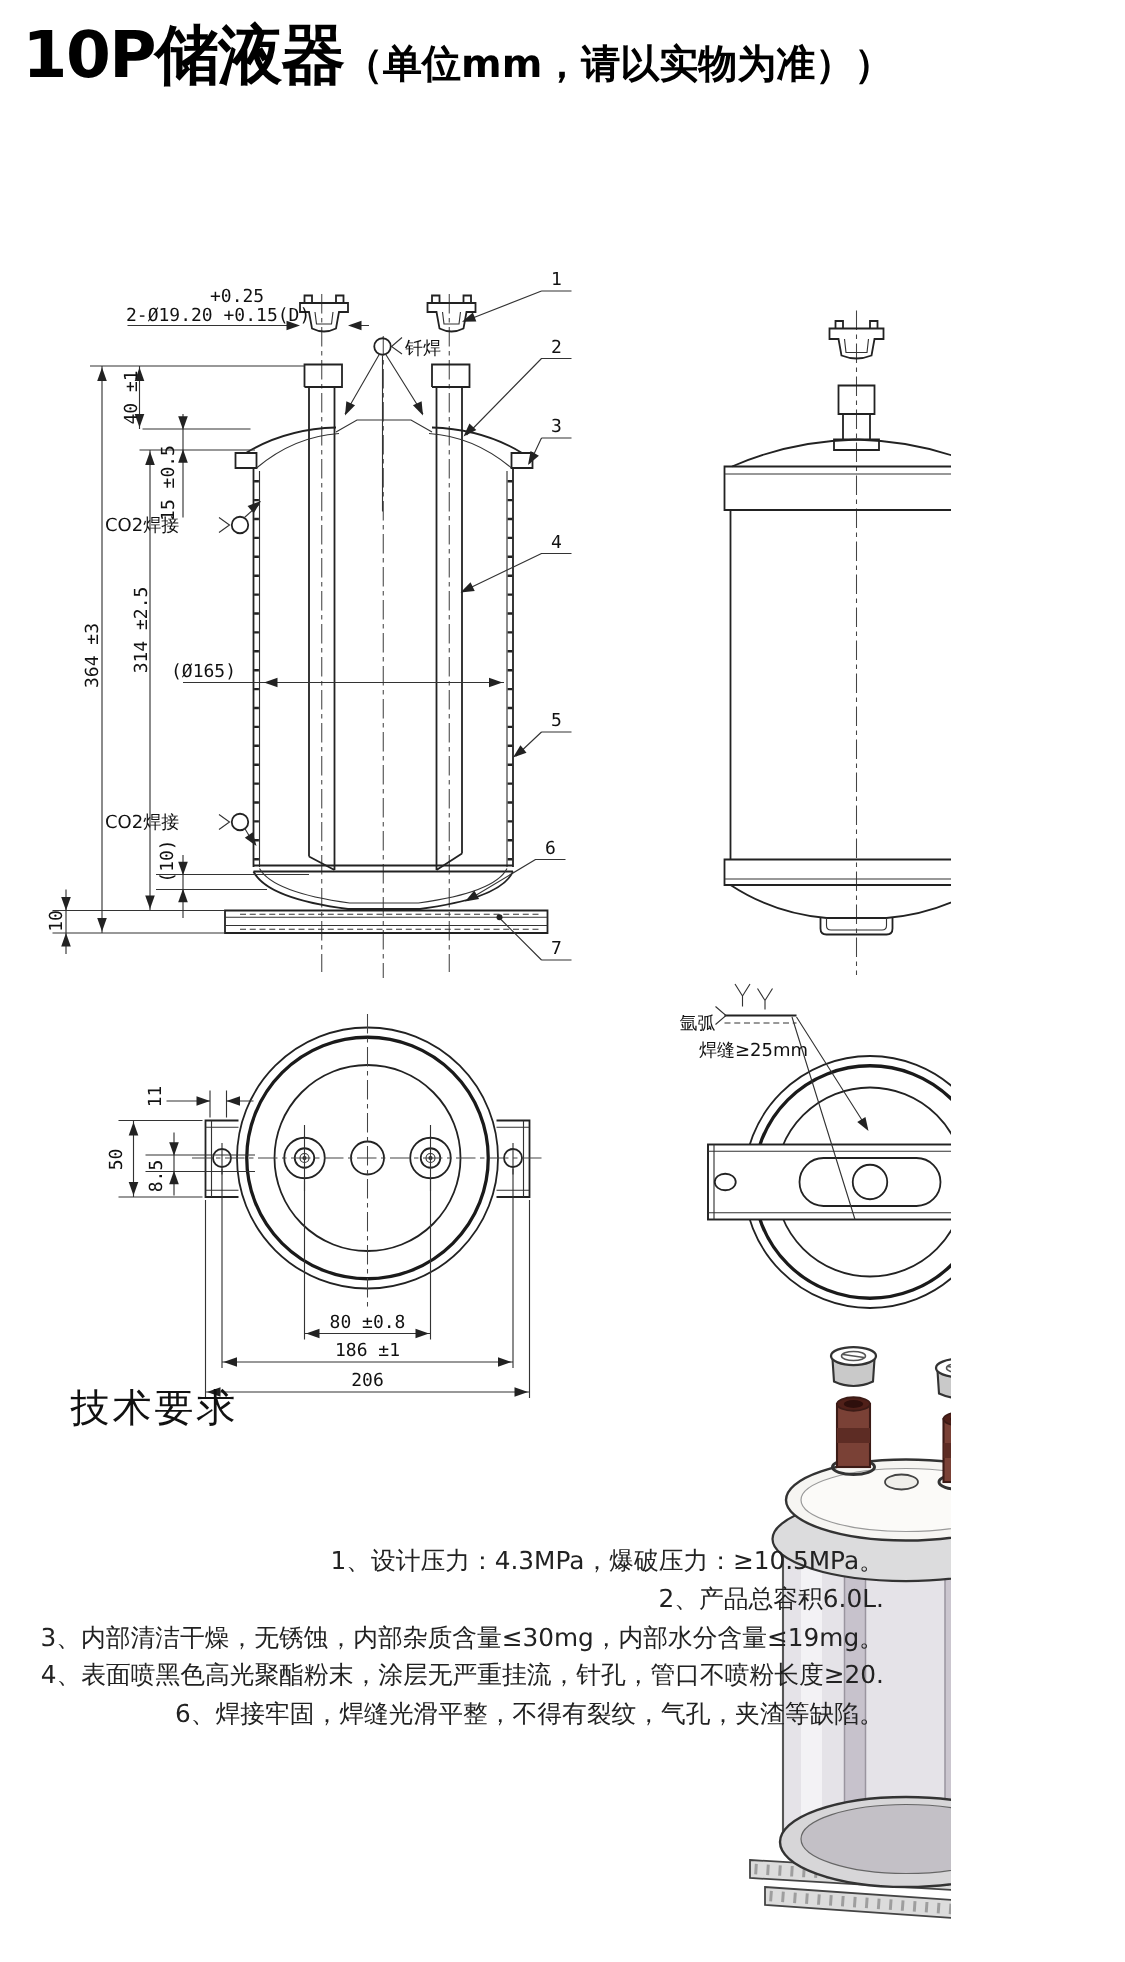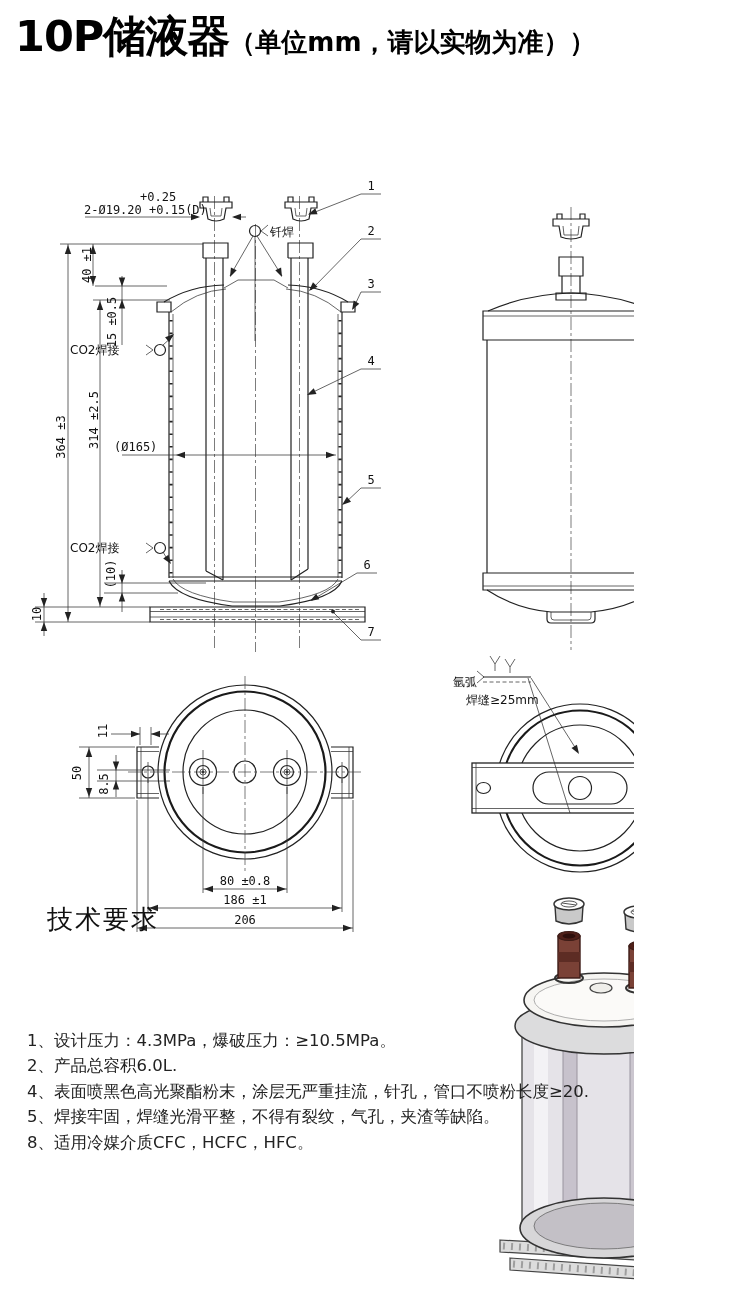--- a/index.html
+++ b/index.html
@@ -13,22 +13,22 @@
   svg.draw{position:absolute;left:0;top:0;}
   
   .s{fill:none;stroke:#222;stroke-width:1.2;}
   .s2{fill:none;stroke:#1a1a1a;stroke-width:2.2;}
   .st{fill:none;stroke:#333;stroke-width:0.75;}
   .cl{fill:none;stroke:#444;stroke-width:0.7;stroke-dasharray:13 3 3 3;}
   .dsh{stroke-dasharray:4 2.5;}
   .ah{fill:#222;stroke:none;}
   .dim{font-family:"DejaVu Sans Mono","DejaVu Sans",monospace;font-size:12px;fill:#111;}
   .lab{font-family:"DejaVu Sans",sans-serif;font-size:12px;fill:#111;}
-  .tech-title{position:absolute;left:47px;top:902px;font-size:26px;color:#111;letter-spacing:2px;white-space:nowrap;text-align:right;}
-  .tech-items{position:absolute;left:27px;top:1028px;font-size:16.5px;line-height:25.4px;color:#222;white-space:nowrap;}
+  .tech-title{position:absolute;left:47px;top:921px;font-size:26px;color:#111;letter-spacing:2px;white-space:nowrap;text-align:right;}
+  .tech-items{position:absolute;left:27px;top:1028px;font-size:16.5px;line-height:25.4px;color:#222;white-space:nowrap;text-align:right;}
 </style>
 </head>
 <body>
 
 <div class="page">
 
   <div class="header">
     <span class="t1">10P储液器</span><span class="t2">（单位mm，请以实物为准））</span>
   </div>
 
@@ -331,18 +331,18 @@
         <ellipse cx="639" cy="912" rx="8" ry="3" fill="none" stroke="#555" stroke-width="1"></ellipse>
         <line x1="632" y1="911" x2="646" y2="913" stroke="#555" stroke-width="1"></line>
       </g>
     </g>
   </svg>
 
   <div class="tech-title">技术要求</div>
   <div class="tech-items">
     <div>1、设计压力：4.3MPa，爆破压力：≥10.5MPa。</div>
     <div>2、产品总容积6.0L.</div>
+    <div>3、内部清洁干燥，无锈蚀，内部杂质含量≤30mg，内部水分含量≤19mg。</div>
     <div>4、表面喷黑色高光聚酯粉末，涂层无严重挂流，针孔，管口不喷粉长度≥20.</div>
-    <div>5、焊接牢固，焊缝光滑平整，不得有裂纹，气孔，夹渣等缺陷。</div>
-    <div>8、适用冷媒介质CFC，HCFC，HFC。</div>
+    <div>6、焊接牢固，焊缝光滑平整，不得有裂纹，气孔，夹渣等缺陷。</div>
   </div>
 
 </div>
 
 </body></html>

